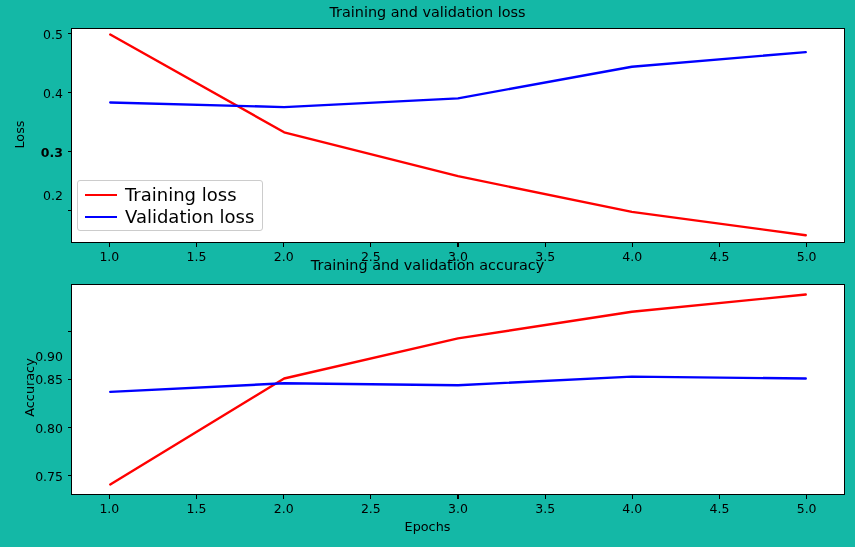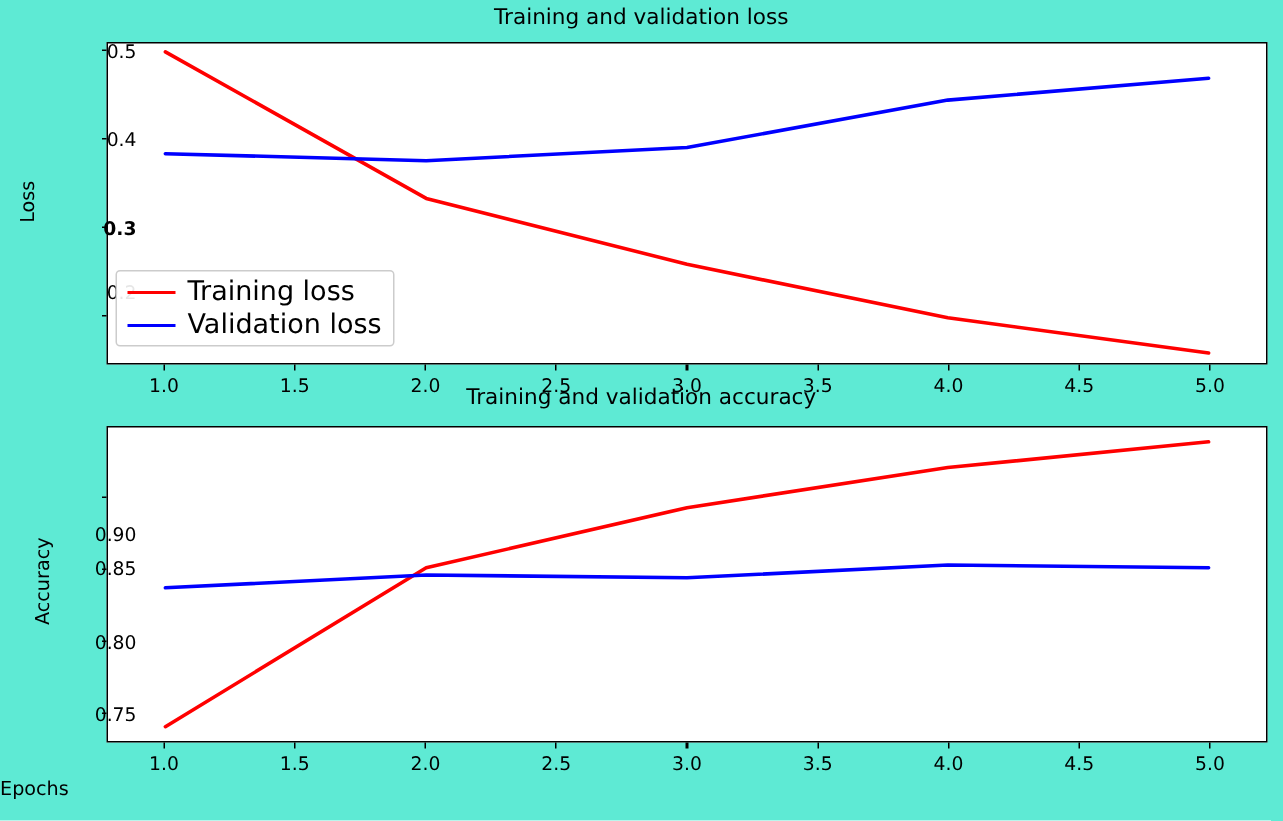--- a/index.html
+++ b/index.html
@@ -7,21 +7,21 @@
     padding: 0;
     background: #ffffff;
   }
   body {
     font-family: "DejaVu Sans", sans-serif;
   }
   #figure {
     position: relative;
     width: 855px;
     height: 547px;
-    background: #5eead4;
+    background: #14b8a6;
     overflow: hidden;
   }
   .axes {
     position: absolute;
     box-sizing: border-box;
     border: 1.2px solid #000000;
     background: #ffffff;
   }
   .axes-svg {
     position: absolute;
@@ -42,41 +42,40 @@
     white-space: nowrap;
   }
   .ytick-label {
     position: absolute;
     right: 0;
     transform: translateY(-50%);
     font-size: 12.5px;
     color: #000000;
     text-align: right;
     white-space: nowrap;
-    padding-left: 28px;
   }
   .xtick-label {
     position: absolute;
     transform: translateX(-50%);
     font-size: 12.5px;
     color: #000000;
     text-align: center;
     white-space: nowrap;
   }
   .ylabel {
     position: absolute;
     font-size: 12.8px;
     color: #000000;
     transform-origin: 50% 50%;
     white-space: nowrap;
   }
   .xlabel {
     position: absolute;
     width: 100%;
-    text-align: left;
+    text-align: center;
     font-size: 12.8px;
     color: #000000;
     white-space: nowrap;
   }
   .legend {
     position: absolute;
     box-sizing: border-box;
     border: 1px solid #cccccc;
     border-radius: 3px;
     background: rgba(255,255,255,0.9);

